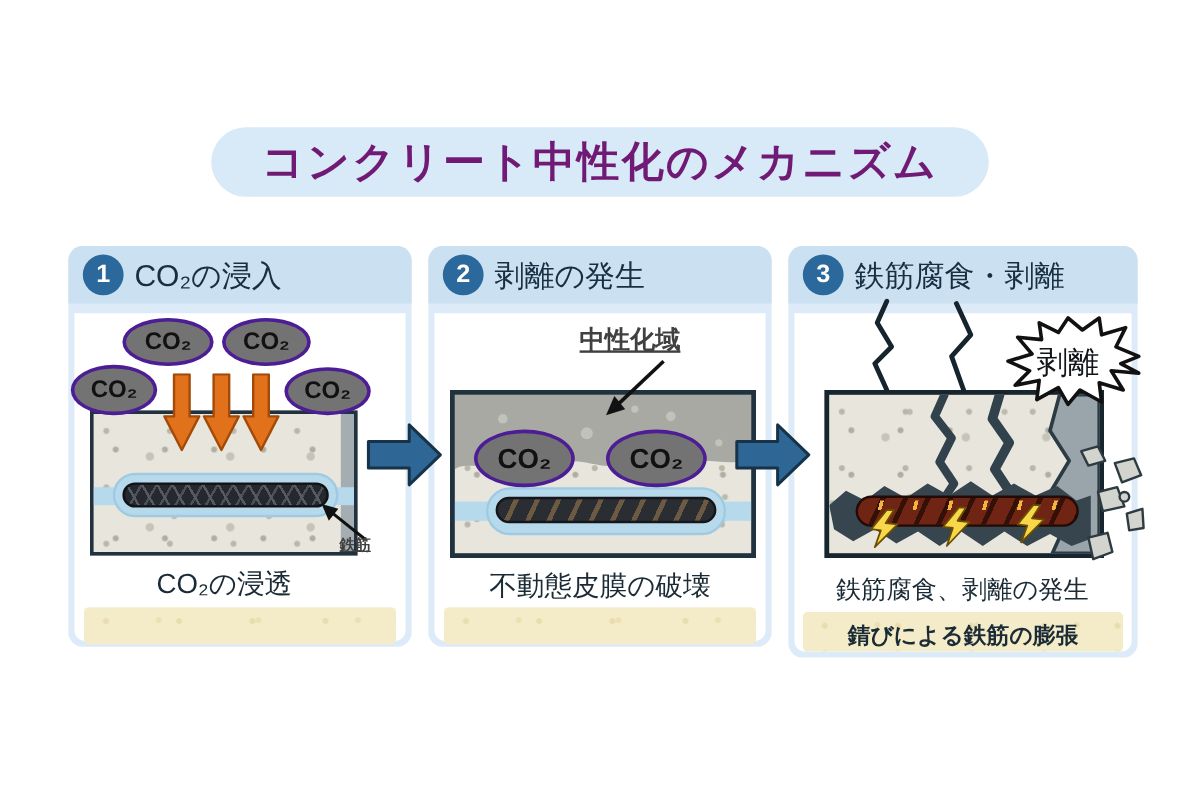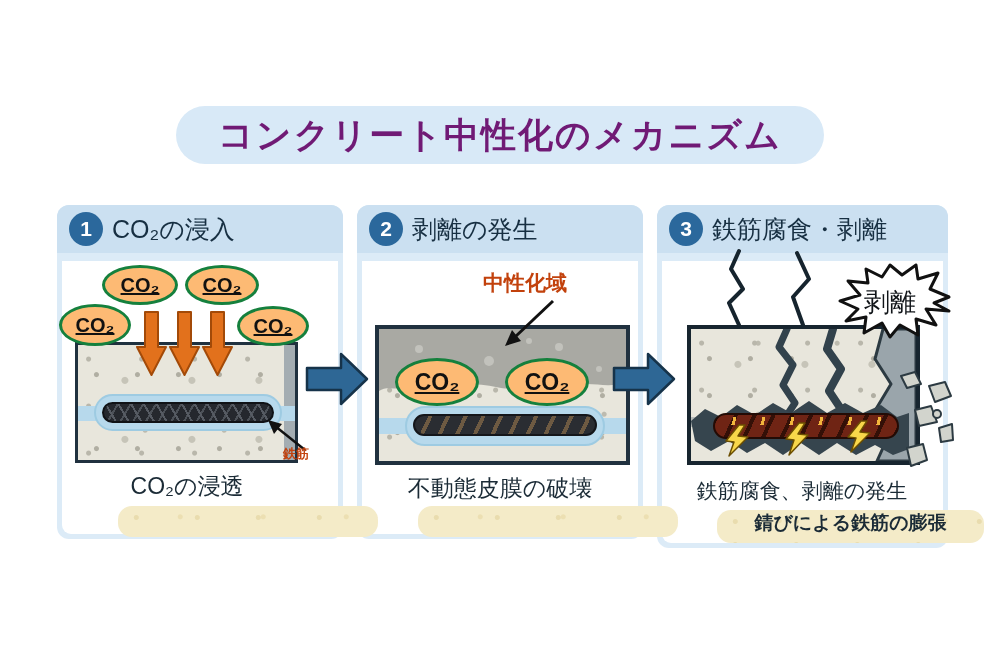--- a/index.html
+++ b/index.html
@@ -19,37 +19,37 @@
   #card3 { left:657px; top:205px; width:291px; height:343px; }
   .card-header { position:absolute; top:0; left:0; right:0; height:48px; background:#cbe0f1;
     border-radius:12px 12px 0 0; display:flex; align-items:center; padding-left:12px; }
   .badge { width:34px; height:34px; border-radius:50%; background:#2b689c; color:#ffffff;
     font-size:21px; font-weight:bold; display:flex; align-items:center; justify-content:center; flex:0 0 auto; }
   .heading { font-size:25px; font-weight:normal; color:#172f42; margin-left:9px; white-space:nowrap; }
   .card-body { position:absolute; left:5px; right:5px; top:56px; bottom:5px; background:#ffffff;
     border-radius:0 0 9px 9px; }
 
   
-  .co2 { position:absolute; background:#fdba74; border:3px solid #15803d; border-radius:50%;
+  .co2 { position:absolute; background:#737373; border:3px solid #4c1d95; border-radius:50%;
     display:flex; align-items:center; justify-content:center; font-weight:bold; color:#111;
-    z-index:6;text-decoration:underline; }
+    z-index:6; }
   .concrete { background-color:#e8e6dc;
     background-image:
       radial-gradient(circle at 20% 30%, #b9b7ab 0 2px, transparent 3px),
       radial-gradient(circle at 70% 60%, #c6c4b8 0 3px, transparent 4px),
       radial-gradient(circle at 45% 80%, #b0aea2 0 2px, transparent 3px),
       radial-gradient(circle at 85% 20%, #bdbbaf 0 2px, transparent 3px);
     background-size:53px 47px, 67px 59px, 41px 37px, 79px 71px; }
   .block { position:absolute; border:3px solid #20313f; overflow:hidden; z-index:2; }
   .caption { position:absolute; text-align:center; font-weight:normal; color:#1b2b36; z-index:4; }
-  .cream { position:absolute; background:#f4ebc8; border-radius:14px;
+  .cream { position:absolute; background:#f4ebc8; border-radius:4px;
     background-image:radial-gradient(circle at 30% 50%, #e9dcae 0 2px, transparent 3px),
       radial-gradient(circle at 75% 40%, #ecdfb2 0 2px, transparent 3px);
-    background-size:61px 23px, 83px 27px; display:flex; align-items:flex-start; justify-content:center; z-index:3;margin-left:48px; }
-  .ann-label { position:absolute; font-weight:bold; color:#c2410c; z-index:7; white-space:nowrap; }
+    background-size:61px 23px, 83px 27px; display:flex; align-items:flex-end; justify-content:center; z-index:3; }
+  .ann-label { position:absolute; font-weight:bold; color:#404040; z-index:7; white-space:nowrap;text-decoration:underline; }
   .svg-abs { position:absolute; z-index:6; }
 
   
   #p1-block { left:18px; top:137px; width:223px; height:121px; }
   #p1-face { position:absolute; right:0; top:0; bottom:0; width:11px; background:#a4adb2; }
   .waterband { position:absolute; left:0; right:0; background:#b7d9ec; }
   #p1-band { top:61px; height:15px; }
   #p1-halo { position:absolute; left:16px; top:49px; width:188px; height:37px; background:#b7d9ec;
     border:2px solid #9ecbe2; border-radius:19px; }
   .rebar { position:absolute; border-radius:11px; }

